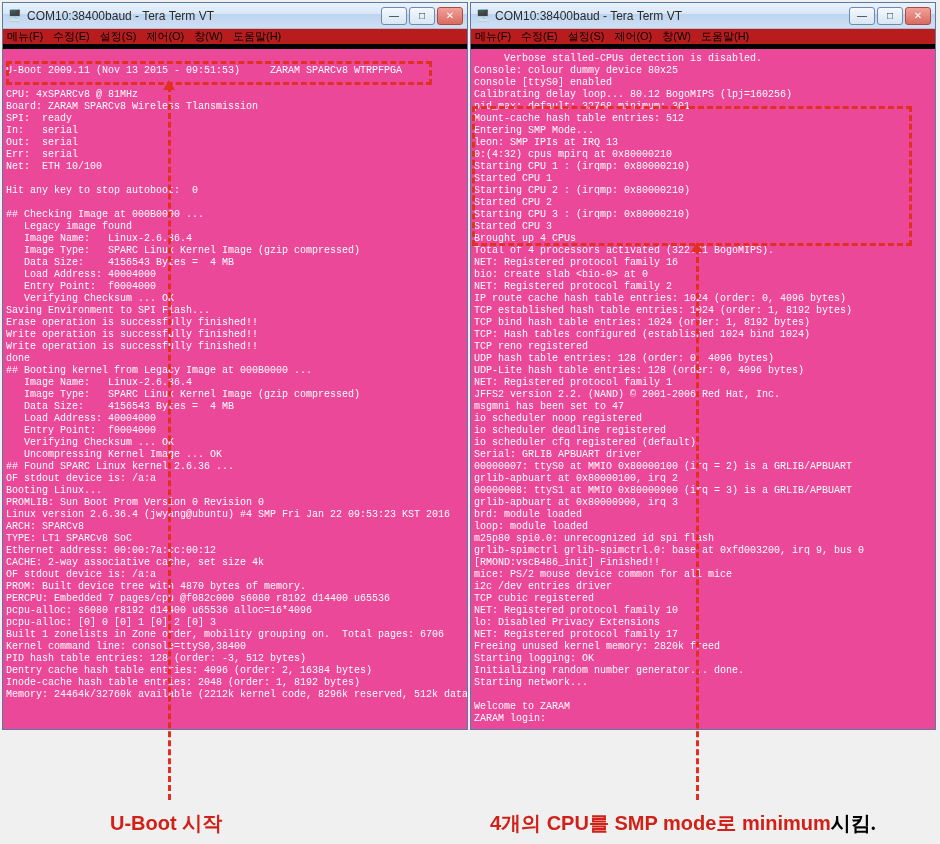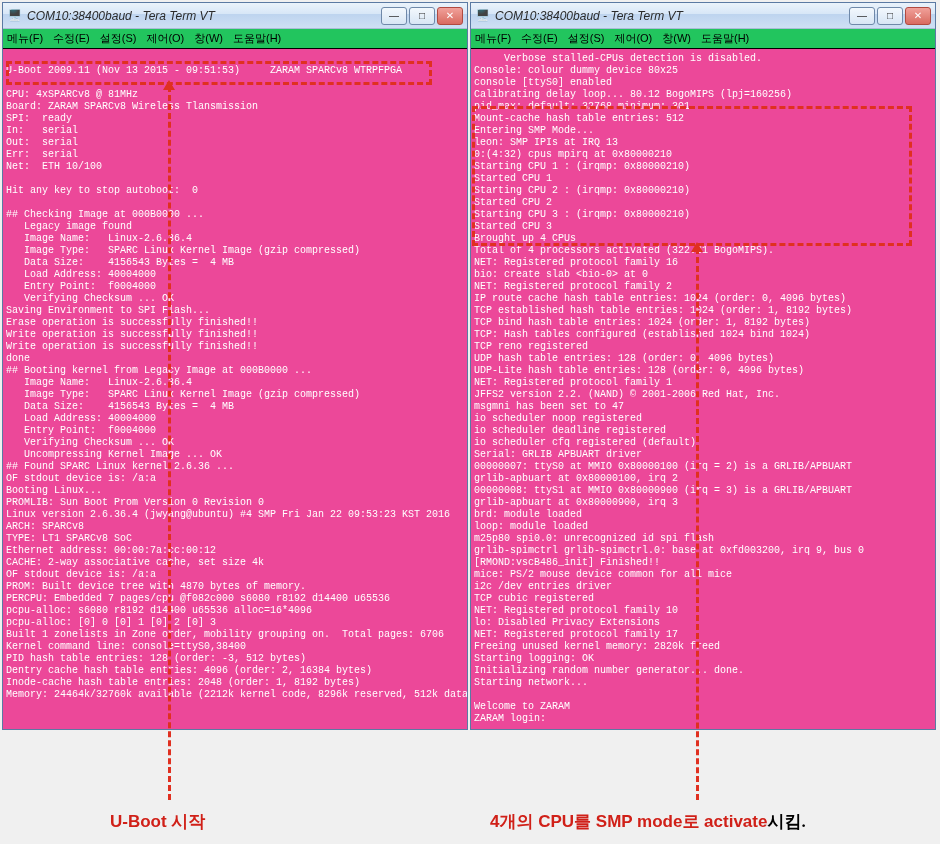--- a/index.html
+++ b/index.html
@@ -32,40 +32,40 @@
     font-size: 12px;
     color: #2b2b2b;
     border-bottom: 1px solid #a9bdd6;
   }
   .titlebar .icon {
     width: 16px; height: 16px;
     display: inline-flex; align-items: center; justify-content: center;
     margin-right: 4px;
     font-size: 11px;
   }
-  .titlebar .title-text { flex: 1; white-space: nowrap; overflow: hidden; font-style: italic; }
+  .titlebar .title-text { flex: 1; white-space: nowrap; overflow: hidden; }
   .win-controls { display: flex; gap: 2px; }
   .win-btn {
     width: 26px; height: 18px;
     border: 1px solid #6f89a9;
     border-radius: 3px;
     background: linear-gradient(to bottom, #f3f8fd, #d8e6f5);
     font-size: 10px;
     display: flex; align-items: center; justify-content: center;
     cursor: pointer;
   }
   .win-btn.close {
     background: linear-gradient(to bottom, #f1a19a, #d86b60);
     border-color: #b04a40;
     color: #fff;
   }
   .menubar {
     height: 20px;
-    background: #22c55e;
-    border-bottom: 1px solid #000000;
+    background: #b91c1c;
+    border-bottom: 5px solid #000000;
     display: flex;
     align-items: center;
     padding: 0 4px;
     font-size: 11px;
     gap: 10px;
   }
   .menubar span { cursor: pointer; }
   .terminal {
     flex: 1;
     background: #ec4899;
@@ -111,21 +111,21 @@
     border-left: 6px solid transparent;
     border-right: 6px solid transparent;
     border-bottom: 10px solid #e03020;
     pointer-events: none;
   }
   .ah-left { top: 80px; left: 163px; }
   .ah-right { top: 242px; left: 691px; }
   .caption {
     position: absolute;
     font-family: "Malgun Gothic", "Segoe UI", sans-serif;
-    font-size: 17px;
+    font-size: 20px;
     font-weight: bold;
     color: #d02018;
   }
   .caption-left { top: 810px; left: 110px; }
   .caption-right { top: 810px; left: 490px; }
   .caption-right .black { color: #000; font-family: Liberation Serif, serif; }
 </style>
 </head>
 <body>
 
@@ -284,14 +284,14 @@
 
 <div class="highlight-box-1 hb-uboot"></div>
 <div class="highlight-box-1 hb-smp"></div>
 <div class="arrow-line arrow-left"></div>
 <div class="arrow-line arrow-right"></div>
 <div class="arrow-head ah-left"></div>
 <div class="arrow-head ah-right"></div>
 
 <div class="caption caption-left">U-Boot 시작</div>
 <div class="caption caption-right">
-  <span>4개의 CPU를 SMP mode로 activate</span><span class="black">시킴.</span>
+  <span>4개의 CPU를 SMP mode로 minimum</span><span class="black">시킴.</span>
 </div>
 
 </body></html>

